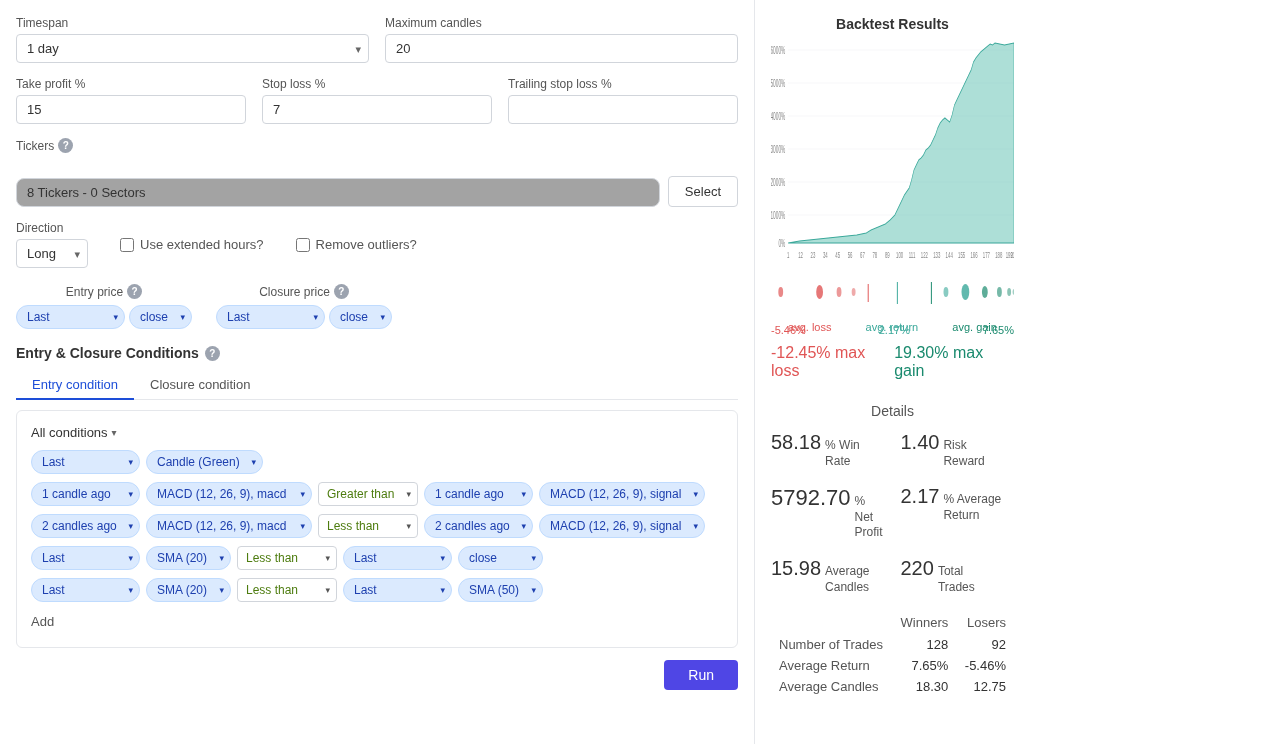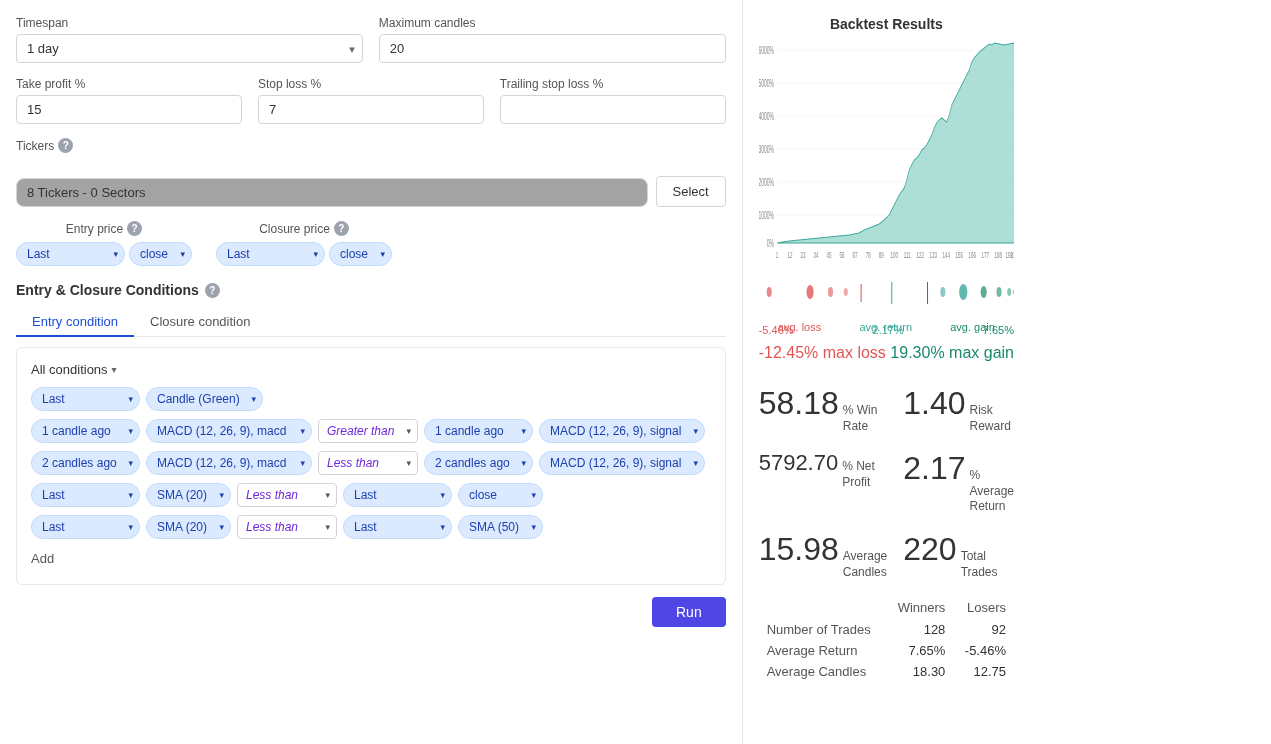--- a/index.html
+++ b/index.html
@@ -47,33 +47,33 @@
     .all-conditions-btn::after { content: '▾'; font-size: 10px; color: #666; }
 
     .condition-row { display: flex; align-items: center; gap: 6px; margin-bottom: 8px; flex-wrap: wrap; }
     .chip-select { border: 1px solid #bfdbfe; border-radius: 12px; padding: 4px 22px 4px 10px; font-size: 12px; font-weight: 500; color: #1e40af; background: #dbeafe; appearance: none; cursor: pointer; position: relative; }
     .chip-select-wrap { position: relative; display: inline-block; }
     .chip-select-wrap::after { content: '▾'; position: absolute; right: 7px; top: 50%; transform: translateY(-50%); pointer-events: none; color: #1e40af; font-size: 9px; }
     .chip-select-wrap select { border: 1px solid #bfdbfe; border-radius: 12px; padding: 4px 22px 4px 10px; font-size: 12px; font-weight: 500; color: #1e40af; background: #dbeafe; appearance: none; cursor: pointer; }
 
     .op-select-wrap { position: relative; display: inline-block; }
     .op-select-wrap::after { content: '▾'; position: absolute; right: 7px; top: 50%; transform: translateY(-50%); pointer-events: none; color: #555; font-size: 9px; }
-    .op-select-wrap select { border: 1px solid #d1d5db; border-radius: 4px; padding: 4px 22px 4px 8px; font-size: 12px; color: #6d28d9; background: #fff; appearance: none; cursor: pointer; font-style: italic; }
+    .op-select-wrap select { border: 1px solid #d1d5db; border-radius: 4px; padding: 4px 22px 4px 8px; font-size: 12px; color: #4d7c0f; background: #fff; appearance: none; cursor: pointer; }
 
     .add-btn { border: none; background: none; font-size: 13px; color: #555; cursor: pointer; padding: 4px 0; }
 
     
     .backtest-title { text-align: center; font-size: 14px; font-weight: 600; color: #333; margin-bottom: 8px; }
     .chart-area { width: 100%; height: 230px; position: relative; }
 
     .details-section { margin-top: 12px; }
     .details-title { text-align: center; font-size: 14px; font-weight: 500; color: #555; margin-bottom: 12px; }
     .stats-grid { display: grid; grid-template-columns: 1fr 1fr; gap: 16px; margin-bottom: 16px; }
     .stat-item { display: flex; align-items: baseline; gap: 4px; }
-    .stat-value { font-size: 32px; font-weight: 300; color: #333; }
+    .stat-value { font-size: 20px; font-weight: 300; color: #333; }
     .stat-value.medium { font-size: 22px; }
     .stat-label { font-size: 12px; color: #555; line-height: 1.3; }
 
     .details-table { width: 100%; border-collapse: collapse; font-size: 13px; }
     .details-table th { text-align: right; color: #555; font-weight: 500; padding: 4px 8px; }
     .details-table th:first-child { text-align: left; }
     .details-table td { padding: 3px 8px; text-align: right; color: #333; }
     .details-table td:first-child { text-align: left; color: #555; }
 
     .run-row { display: flex; justify-content: flex-end; margin-top: 12px; }
@@ -128,20 +128,39 @@
       <div class="tickers-group">
         <label>
           <span>Tickers</span>
           <span class="info-icon">?</span>
         </label>
         <input type="text" class="tickers-input" value="8 Tickers - 0 Sectors" style="">
       </div>
       <button class="select-btn">Select</button>
     </div>
 
+    <div class="direction-row">
+      <div class="direction-group">
+        <label>Direction</label>
+        <div class="select-wrapper">
+          <select>
+            <option>Long</option>
+            <option>Short</option>
+          </select>
+        </div>
+      </div>
+      <div class="checkbox-group">
+        <input type="checkbox" style="">
+        <label>Use extended hours?</label>
+      </div>
+      <div class="checkbox-group">
+        <input type="checkbox" style="">
+        <label>Remove outliers?</label>
+      </div>
+    </div>
 
     <div class="price-row">
       <div class="price-group">
         <label>
           <span>Entry price</span>
           <span class="info-icon">?</span>
         </label>
         <div class="price-selects">
           <div class="chip-select-wrap">
             <select class="chip-select">
@@ -460,20 +479,21 @@
       <span style="color:#e05555;">-5.46%</span>
       <span style="color:#3aa89a;">2.17%</span>
       <span style="color:#1a8a6e;">7.65%</span>
     </div>
     <div style="display:flex; justify-content:space-between; font-size:16px; margin-bottom:23px;">
       <span style="color:#e05555;">-12.45% max loss</span>
       <span style="color:#1a8a6e;">19.30% max gain</span>
     </div>
 
     <div class="details-section">
+      <div class="details-title">Details</div>
       <div class="stats-grid">
         <div class="stat-item">
           <span class="stat-value">58.18</span>
           <span class="stat-label">% Win<br>Rate</span>
         </div>
         <div class="stat-item">
           <span class="stat-value">1.40</span>
           <span class="stat-label">Risk<br>Reward</span>
         </div>
         <div class="stat-item">

